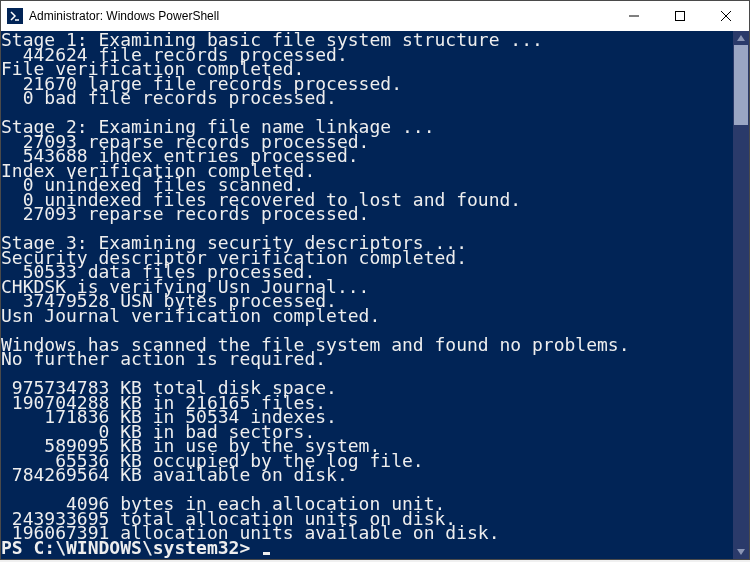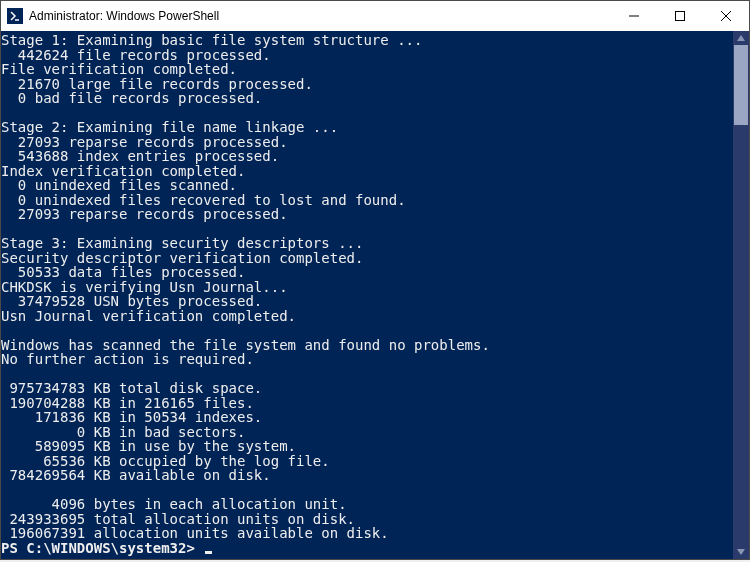--- a/index.html
+++ b/index.html
@@ -60,21 +60,21 @@
     .terminal-wrap {
       flex: 1;
       display: flex;
       background: #012456;
       overflow: hidden;
     }
     .terminal {
       flex: 1;
       padding: 2px 0 2px 0;
       font-family: Consolas, "Lucida Console", monospace;
-      font-size: 14px;
+      font-size: 18px;
       line-height: 14.5px;
       color: #eeeeee;
       white-space: pre;
       overflow: hidden;
     }
     .scrollbar {
       width: 16px;
       background: #2a3a6a;
       position: relative;
     }

